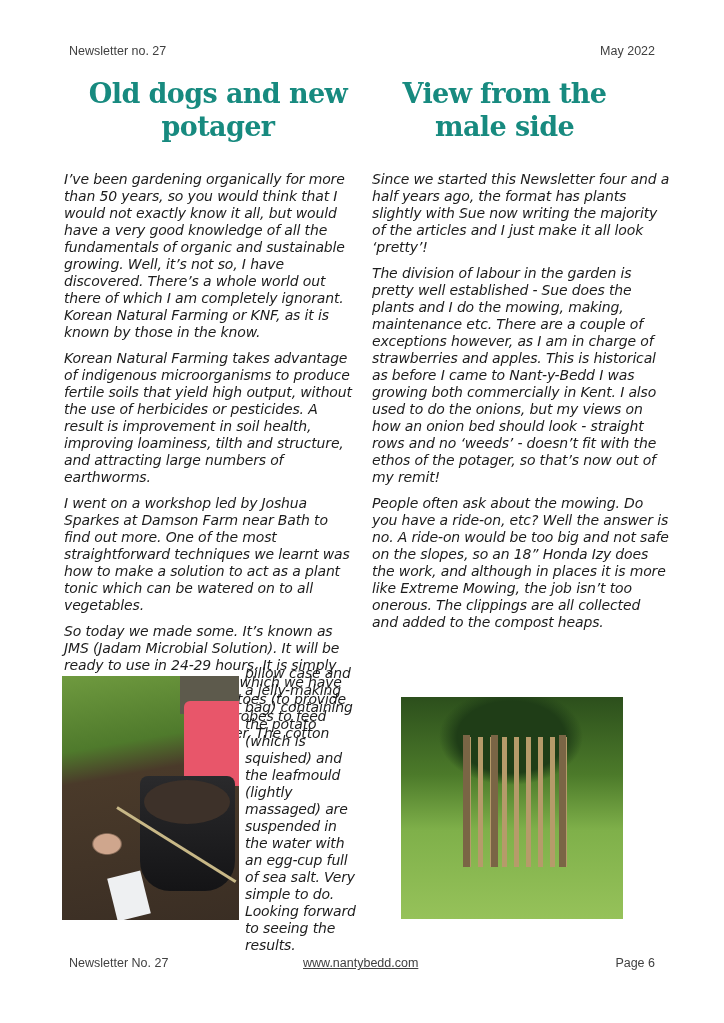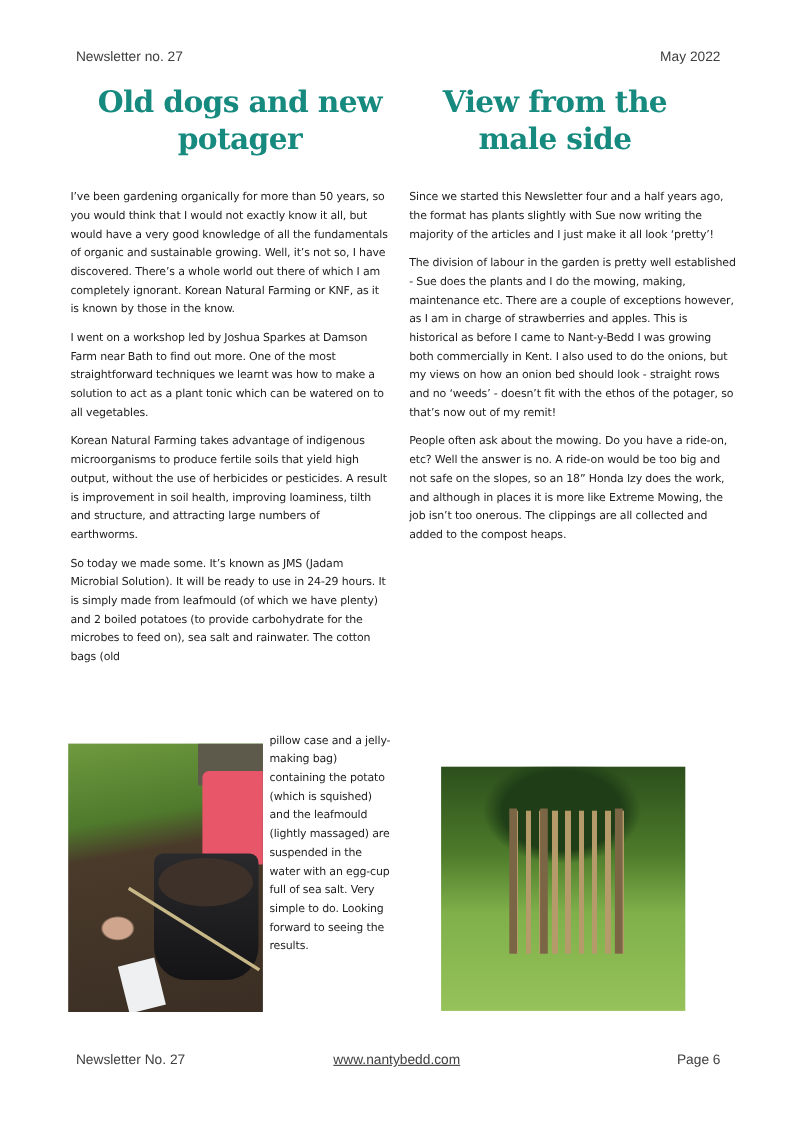--- a/index.html
+++ b/index.html
@@ -27,22 +27,23 @@
     font-size: 27px; line-height: 33px; text-align: center; margin: 0;
     letter-spacing: -0.6px;
   }
   .col-left .title { padding-left: 8px; }
   .col-right .title { padding-left: 0; }
   .body-text { position: absolute; top: 171px; }
   .col-left .body-text { left: 64px; width: 296px; }
   .col-right .body-text { left: 372px; width: 300px; }
 
   p {
-    margin: 0 0 9px 0; font-size: 10px; line-height: 17px;
+    margin: 0 0 9px 0; font-size: 14px; line-height: 17px;
     letter-spacing: -0.15px;
+    font-style: italic;
   }
   .photo {
     position: absolute; overflow: hidden;
   }
   .photo-left {
     left: 62px; top: 676px; width: 177px; height: 244px;
     background:
       radial-gradient(ellipse 22px 16px at 45px 168px, #cfa68d 0 60%, transparent 70%),
       radial-gradient(ellipse 30px 38px at 125px 175px, #1e2024 0 90%, transparent 92%),
       linear-gradient(170deg, #6f9a3f 0%, #4f7a2c 28%, #4a3a2a 40%, #3a2e24 100%);
@@ -98,22 +99,22 @@
 <div class="col col-left">
   <h1 class="title" style="width:292px;">Old dogs and new potager</h1>
 </div>
 <div class="col col-right">
   <h1 class="title" style="width:265px;">View from the male side</h1>
 </div>
 
 <div class="col-left">
   <div class="body-text" style="left:64px;width:290px;">
     <p>I’ve been gardening organically for more than 50 years, so you would think that I would not exactly know it all, but would have a very good knowledge of all the fundamentals of organic and sustainable growing.  Well, it’s not so, I have discovered.  There’s a whole world out there of which I am completely ignorant. Korean Natural Farming or KNF, as it is known by those in the know.</p>
+    <p>Korean Natural Farming takes advantage of indigenous microorganisms to produce fertile soils that yield high output, without the use of herbicides or pesticides. A result is improvement in soil health, improving loaminess, tilth and structure, and attracting large numbers of earthworms.</p>
     <p>I went on a workshop led by Joshua Sparkes at Damson Farm near Bath to find out more.  One of the most straightforward techniques we learnt was how to make a solution to act as a plant tonic which can be watered on to all vegetables.</p>
-    <p>Korean Natural Farming takes advantage of indigenous microorganisms to produce fertile soils that yield high output, without the use of herbicides or pesticides. A result is improvement in soil health, improving loaminess, tilth and structure, and attracting large numbers of earthworms.</p>
     <p>So today we made some.  It’s known as JMS (Jadam Microbial Solution).  It will be ready to use in 24-29 hours.  It is simply made from leafmould (of which we have plenty) and 2 boiled potatoes (to provide carbohydrate for the microbes to feed on), sea salt and rainwater.  The cotton bags (old</p>
   </div>
 </div>
 
 <div class="photo photo-left">
   <div class="coat"></div>
   <div class="legs"></div>
   <div class="bucket"></div>
   <div class="water"></div>
   <div class="stick"></div>

